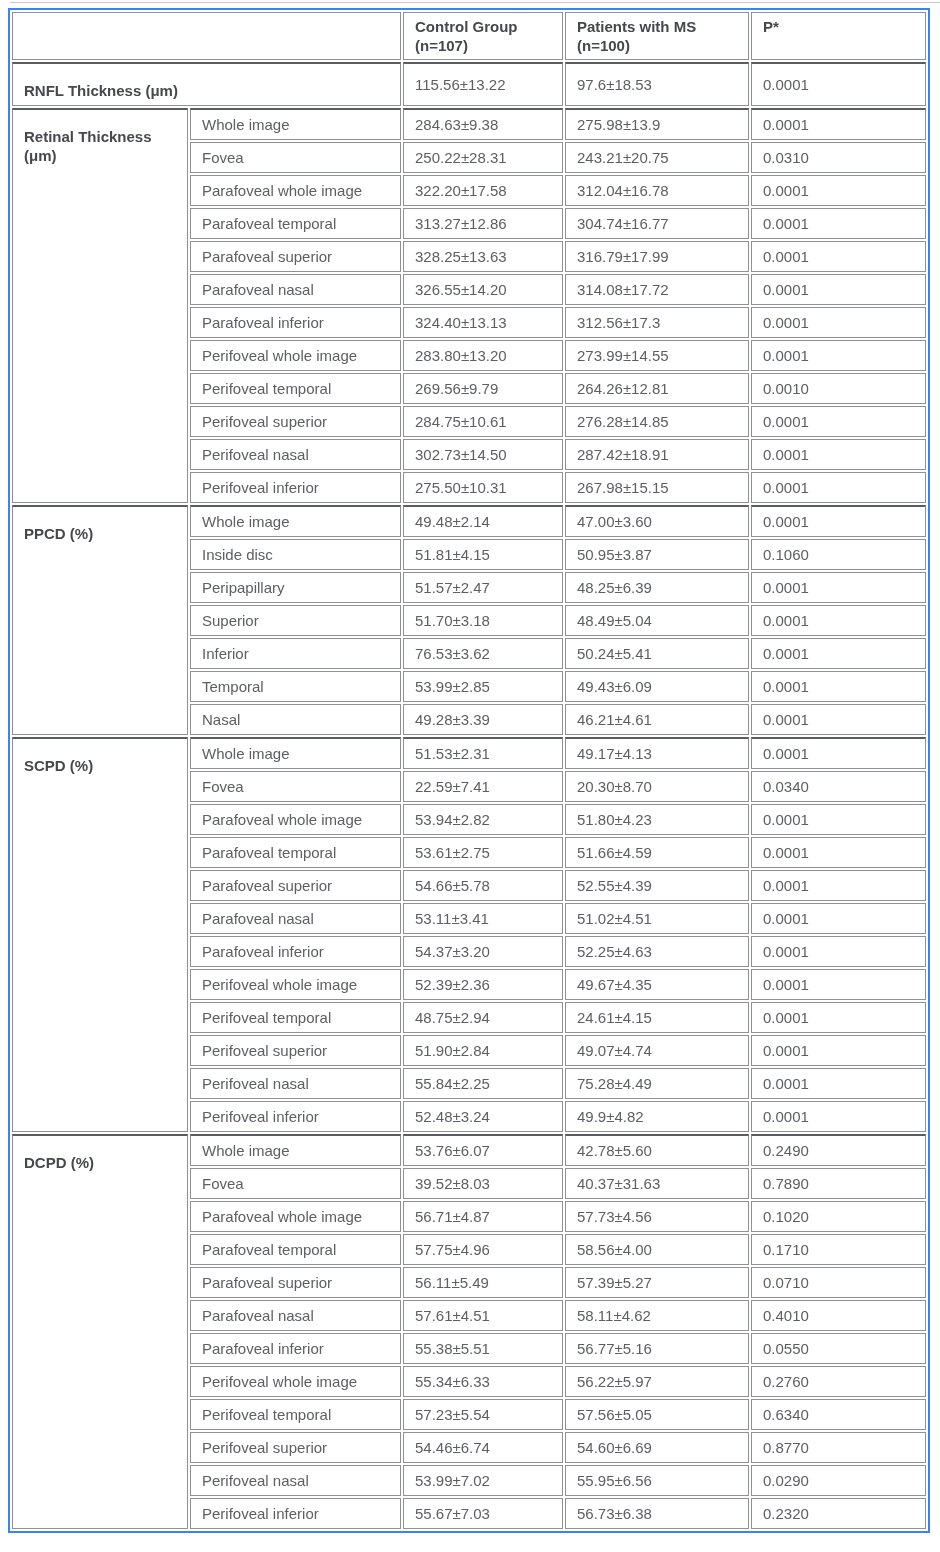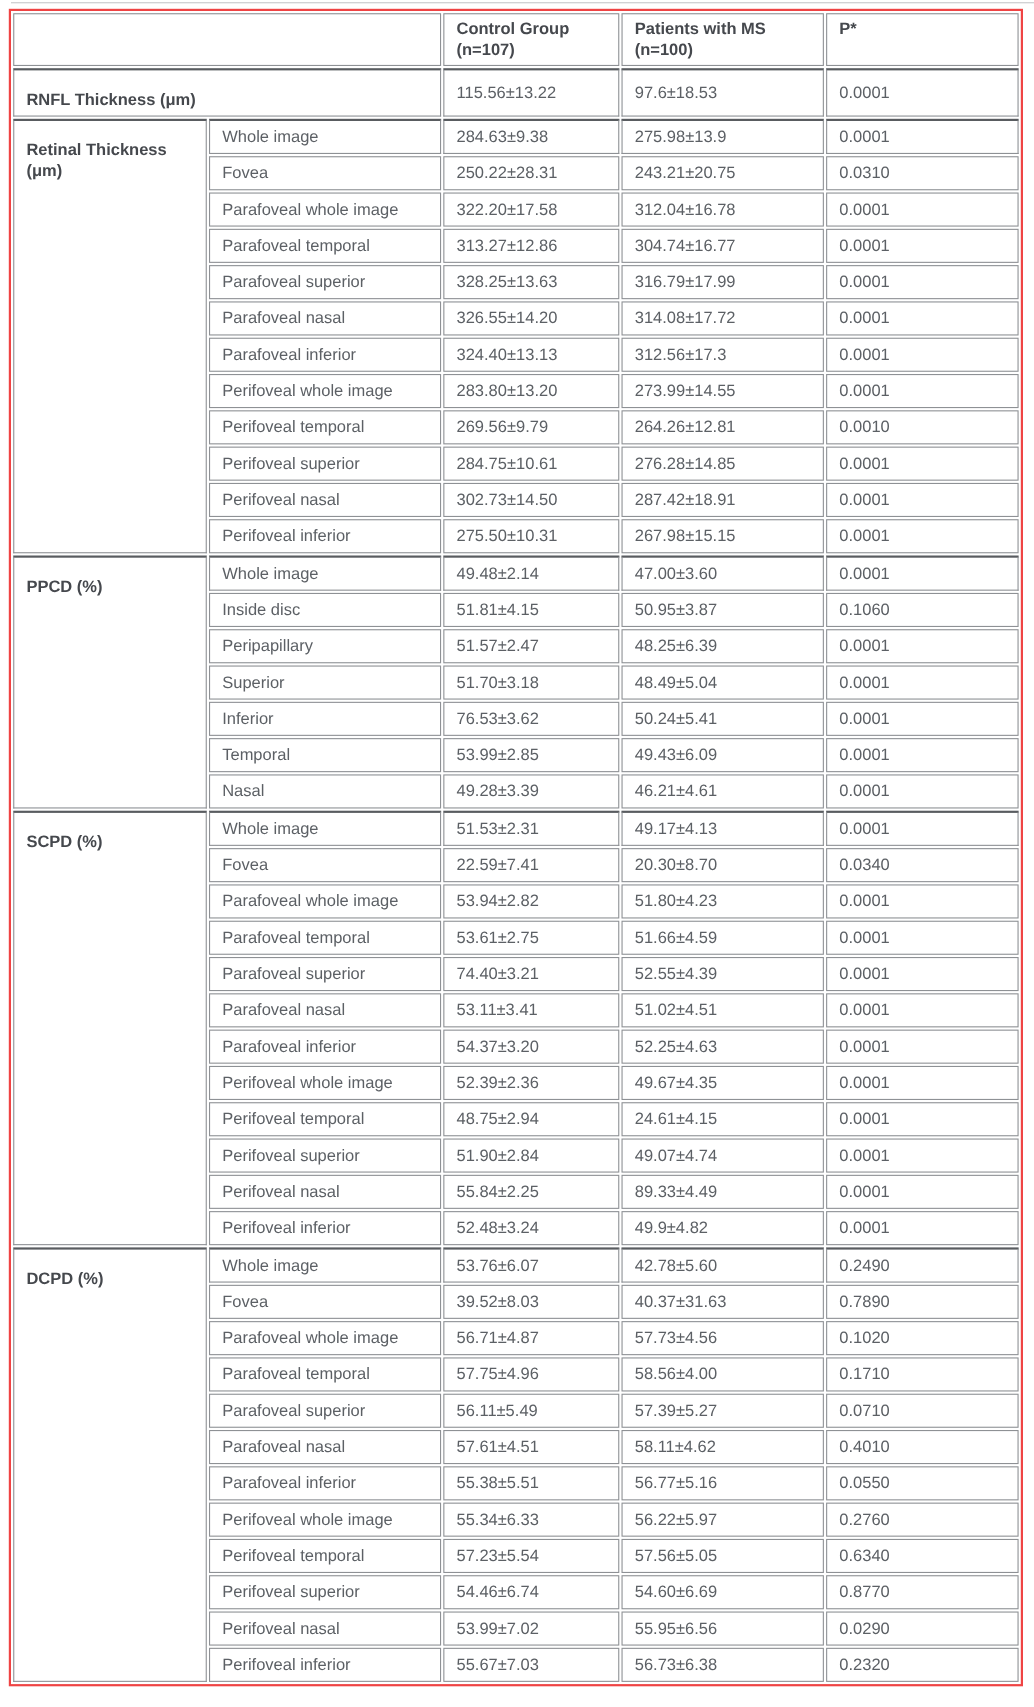--- a/index.html
+++ b/index.html
@@ -22,21 +22,21 @@
     height: 1px;
     background: #c6c8ca;
   }
   table.results {
     position: absolute;
     top: 8px;
     left: 8px;
     width: 922px;
     border-collapse: separate;
     border-spacing: 2px;
-    border: 2px solid #ef4444;
+    border: 2px solid #3b82f6;
     table-layout: fixed;
     background: #ffffff;
   }
   th, td {
     border: 1px solid #8e9195;
     background: #ffffff;
     font-size: 15px;
     line-height: 19px;
     text-align: left;
     box-sizing: border-box;
@@ -230,21 +230,21 @@
         <td class="">0.0001</td>
       </tr>
       <tr>
         <td class="sub">Parafoveal temporal</td>
         <td class="">53.61±2.75</td>
         <td class="">51.66±4.59</td>
         <td class="">0.0001</td>
       </tr>
       <tr>
         <td class="sub">Parafoveal superior</td>
-        <td class="">74.40±3.21</td>
+        <td class="">54.66±5.78</td>
         <td class="">52.55±4.39</td>
         <td class="">0.0001</td>
       </tr>
       <tr>
         <td class="sub">Parafoveal nasal</td>
         <td class="">53.11±3.41</td>
         <td class="">51.02±4.51</td>
         <td class="">0.0001</td>
       </tr>
       <tr>
@@ -267,21 +267,21 @@
       </tr>
       <tr>
         <td class="sub">Perifoveal superior</td>
         <td class="">51.90±2.84</td>
         <td class="">49.07±4.74</td>
         <td class="">0.0001</td>
       </tr>
       <tr>
         <td class="sub">Perifoveal nasal</td>
         <td class="">55.84±2.25</td>
-        <td class="">89.33±4.49</td>
+        <td class="">75.28±4.49</td>
         <td class="">0.0001</td>
       </tr>
       <tr>
         <td class="sub">Perifoveal inferior</td>
         <td class="">52.48±3.24</td>
         <td class="">49.9±4.82</td>
         <td class="">0.0001</td>
       </tr>
       <tr>
         <td class="cat section-start" rowspan="12">DCPD (%)</td>

